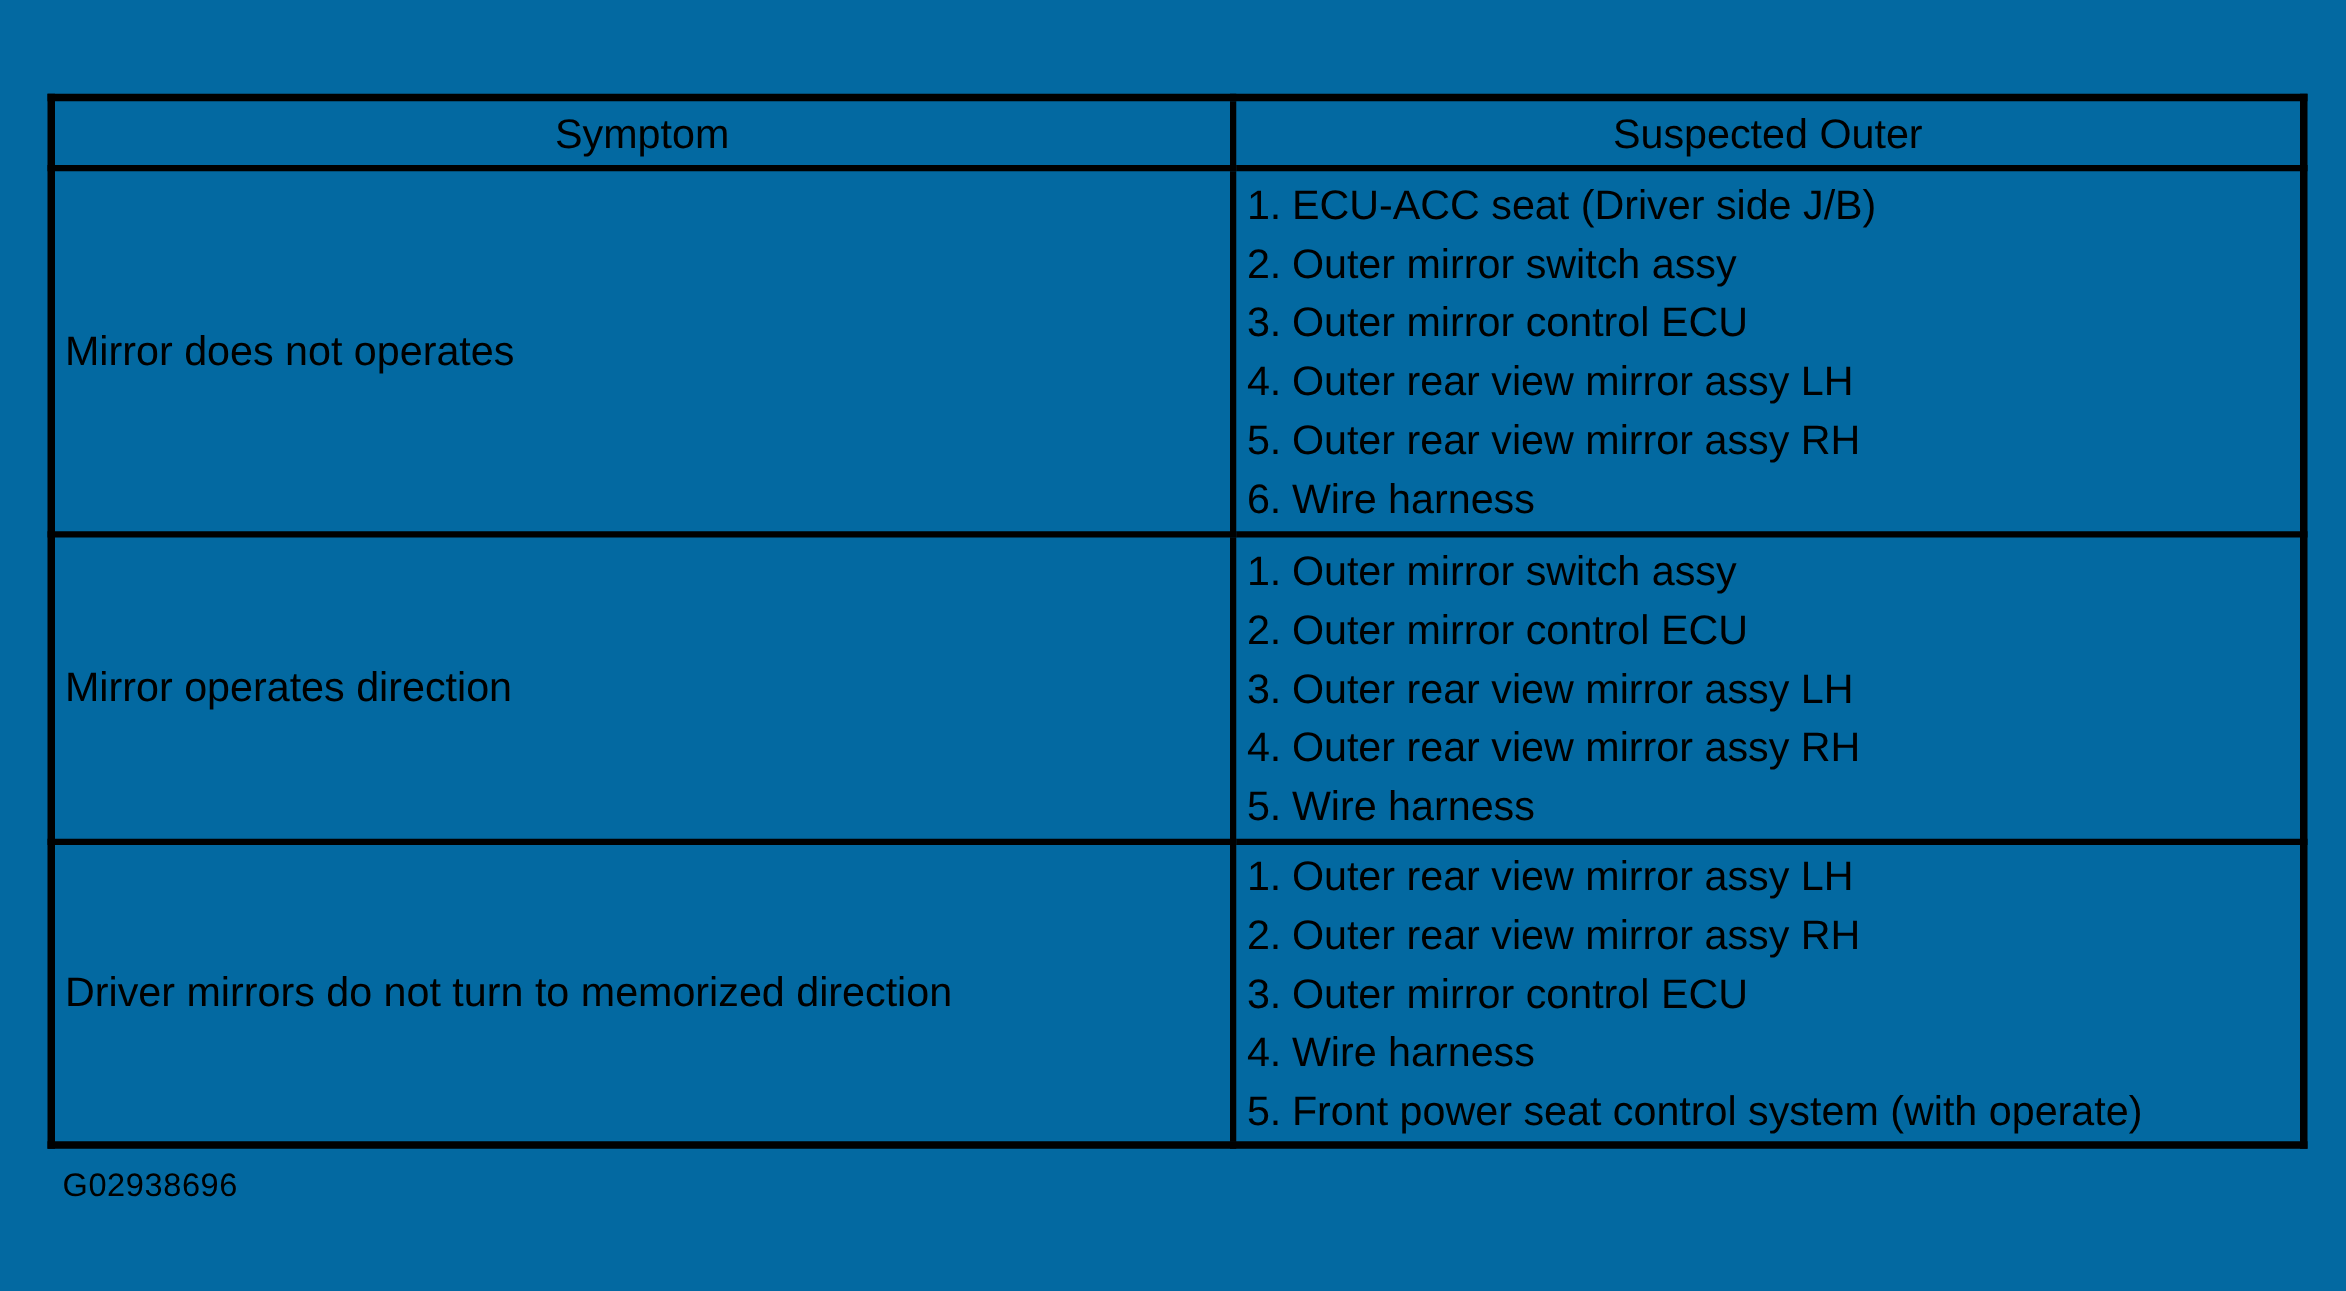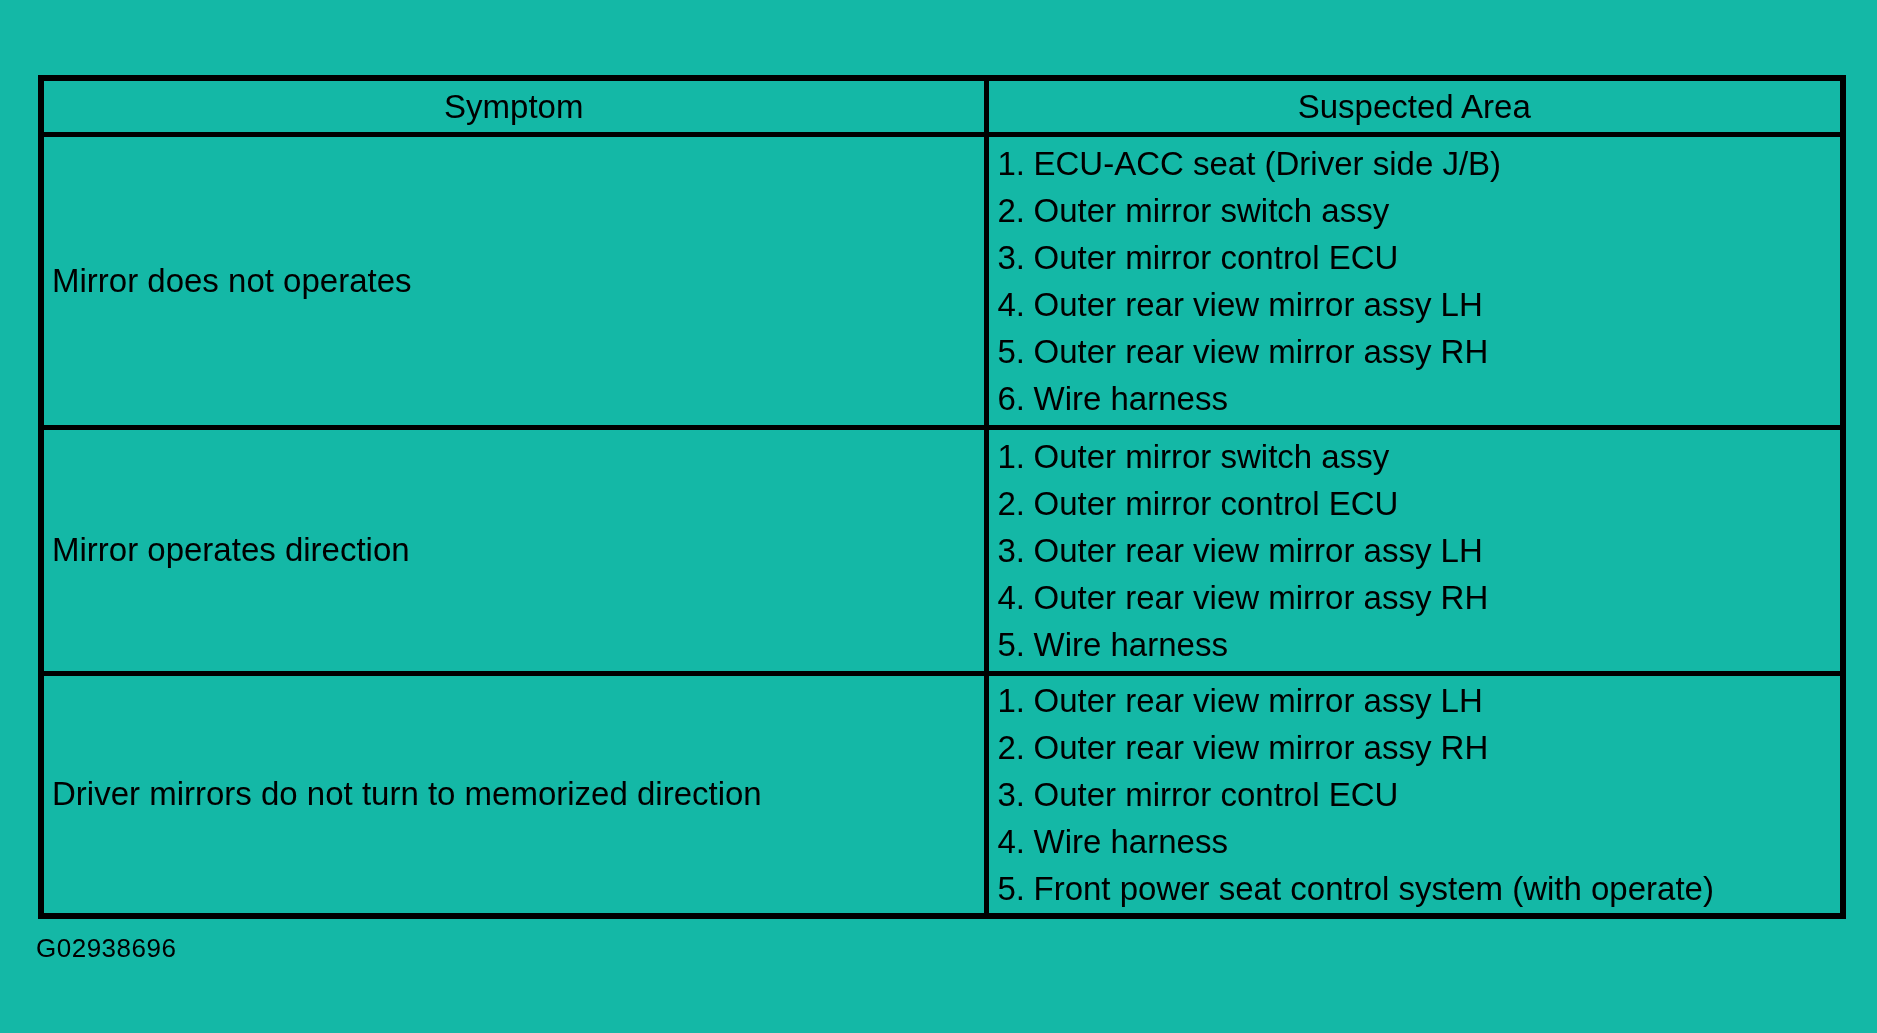--- a/index.html
+++ b/index.html
@@ -5,21 +5,21 @@
   * { box-sizing: border-box; }
   html, body {
     margin: 0;
     padding: 0;
     background: #ffffff;
   }
   .page {
     position: relative;
     width: 1877px;
     height: 1033px;
-    background: #14b8a6;
+    background: #0369a1;
     color: #000000;
     font-family: "Liberation Sans", "DejaVu Sans", sans-serif;
   }
   table.symptom-table {
     position: absolute;
     left: 38px;
     top: 75px;
     width: 1802px;
     border-collapse: collapse;
     table-layout: fixed;
@@ -58,40 +58,40 @@
     align-items: baseline;
     line-height: 47px;
     white-space: nowrap;
   }
   ul.area-list .num {
     flex: 0 0 36px;
     width: 36px;
   }
   .figure-code {
     position: absolute;
-    left: 36px;
+    left: 50px;
     top: 933px;
     font-size: 26px;
     letter-spacing: 0.5px;
   }
 </style>
 </head>
 <body>
 
 <div class="page">
 
   <table class="symptom-table">
     <colgroup>
       <col class="col-symptom">
       <col class="col-area">
     </colgroup>
     <thead>
       <tr class="row-header">
         <th class="col-header">Symptom</th>
-        <th class="col-header">Suspected Area</th>
+        <th class="col-header">Suspected Outer</th>
       </tr>
     </thead>
     <tbody>
       <tr class="row-1">
         <td class="symptom-cell">Mirror does not operates</td>
         <td class="areas-cell">
           <ul class="area-list">
             <li>
                 <span class="num">1.</span>
                 <span class="txt">ECU-ACC seat (Driver side J/B)</span>

